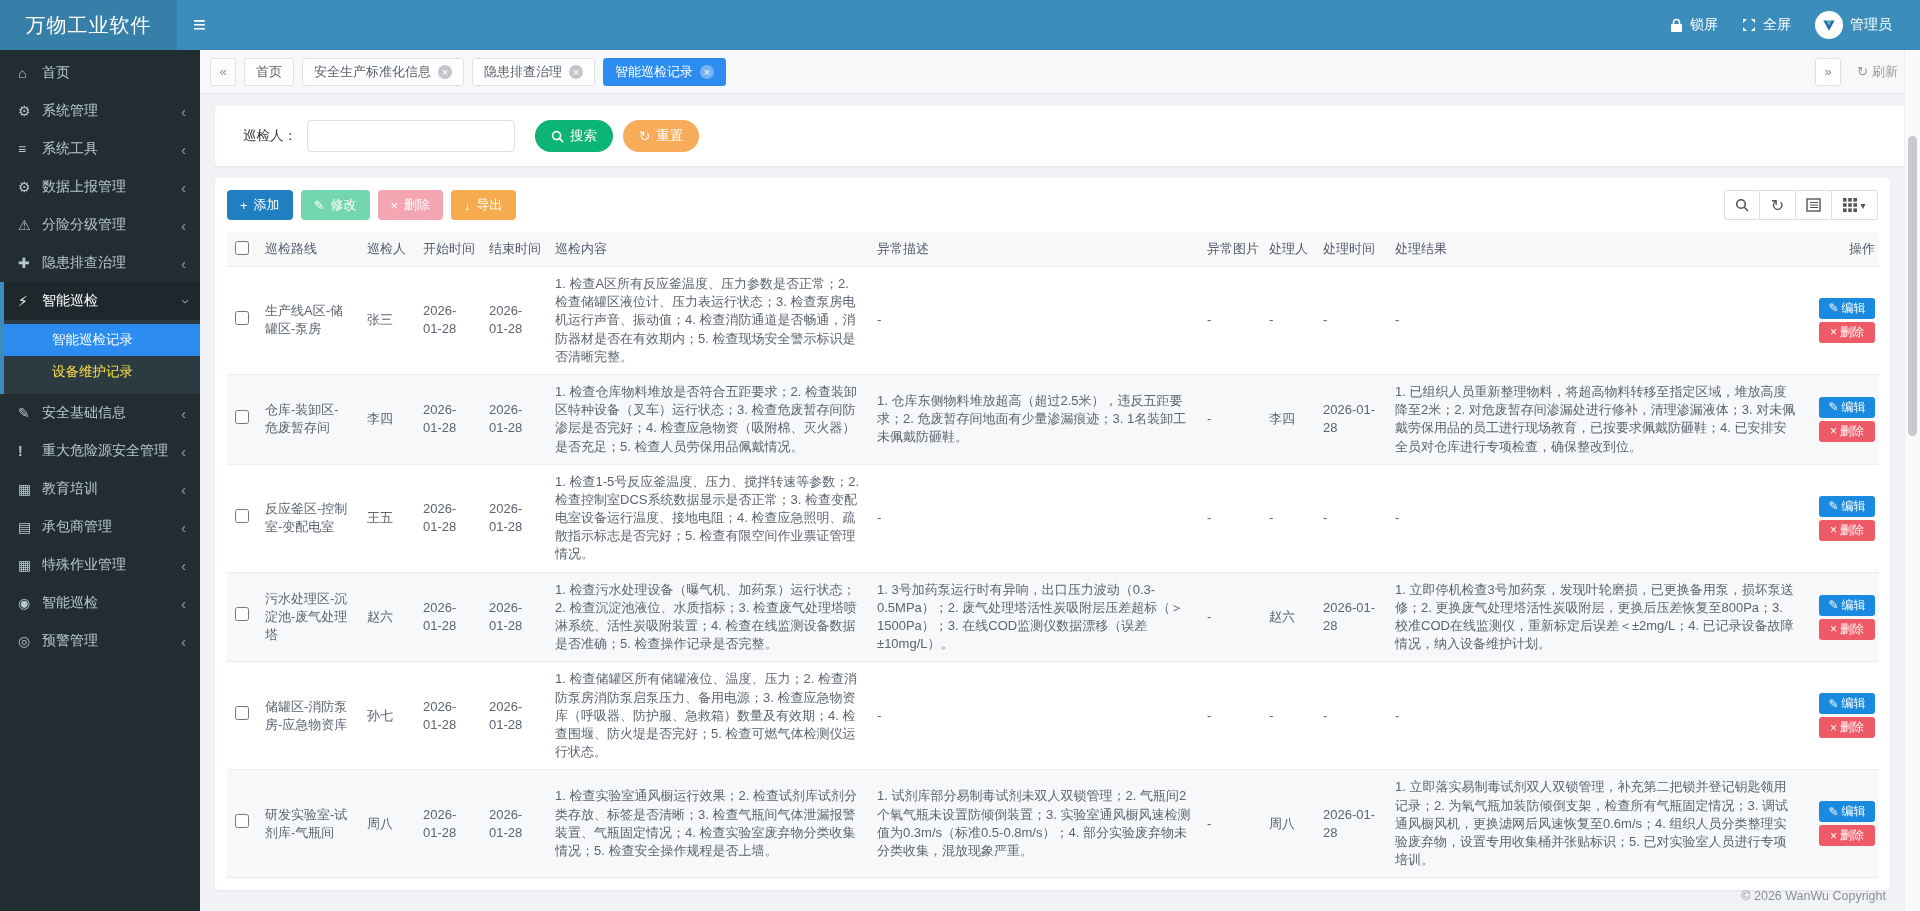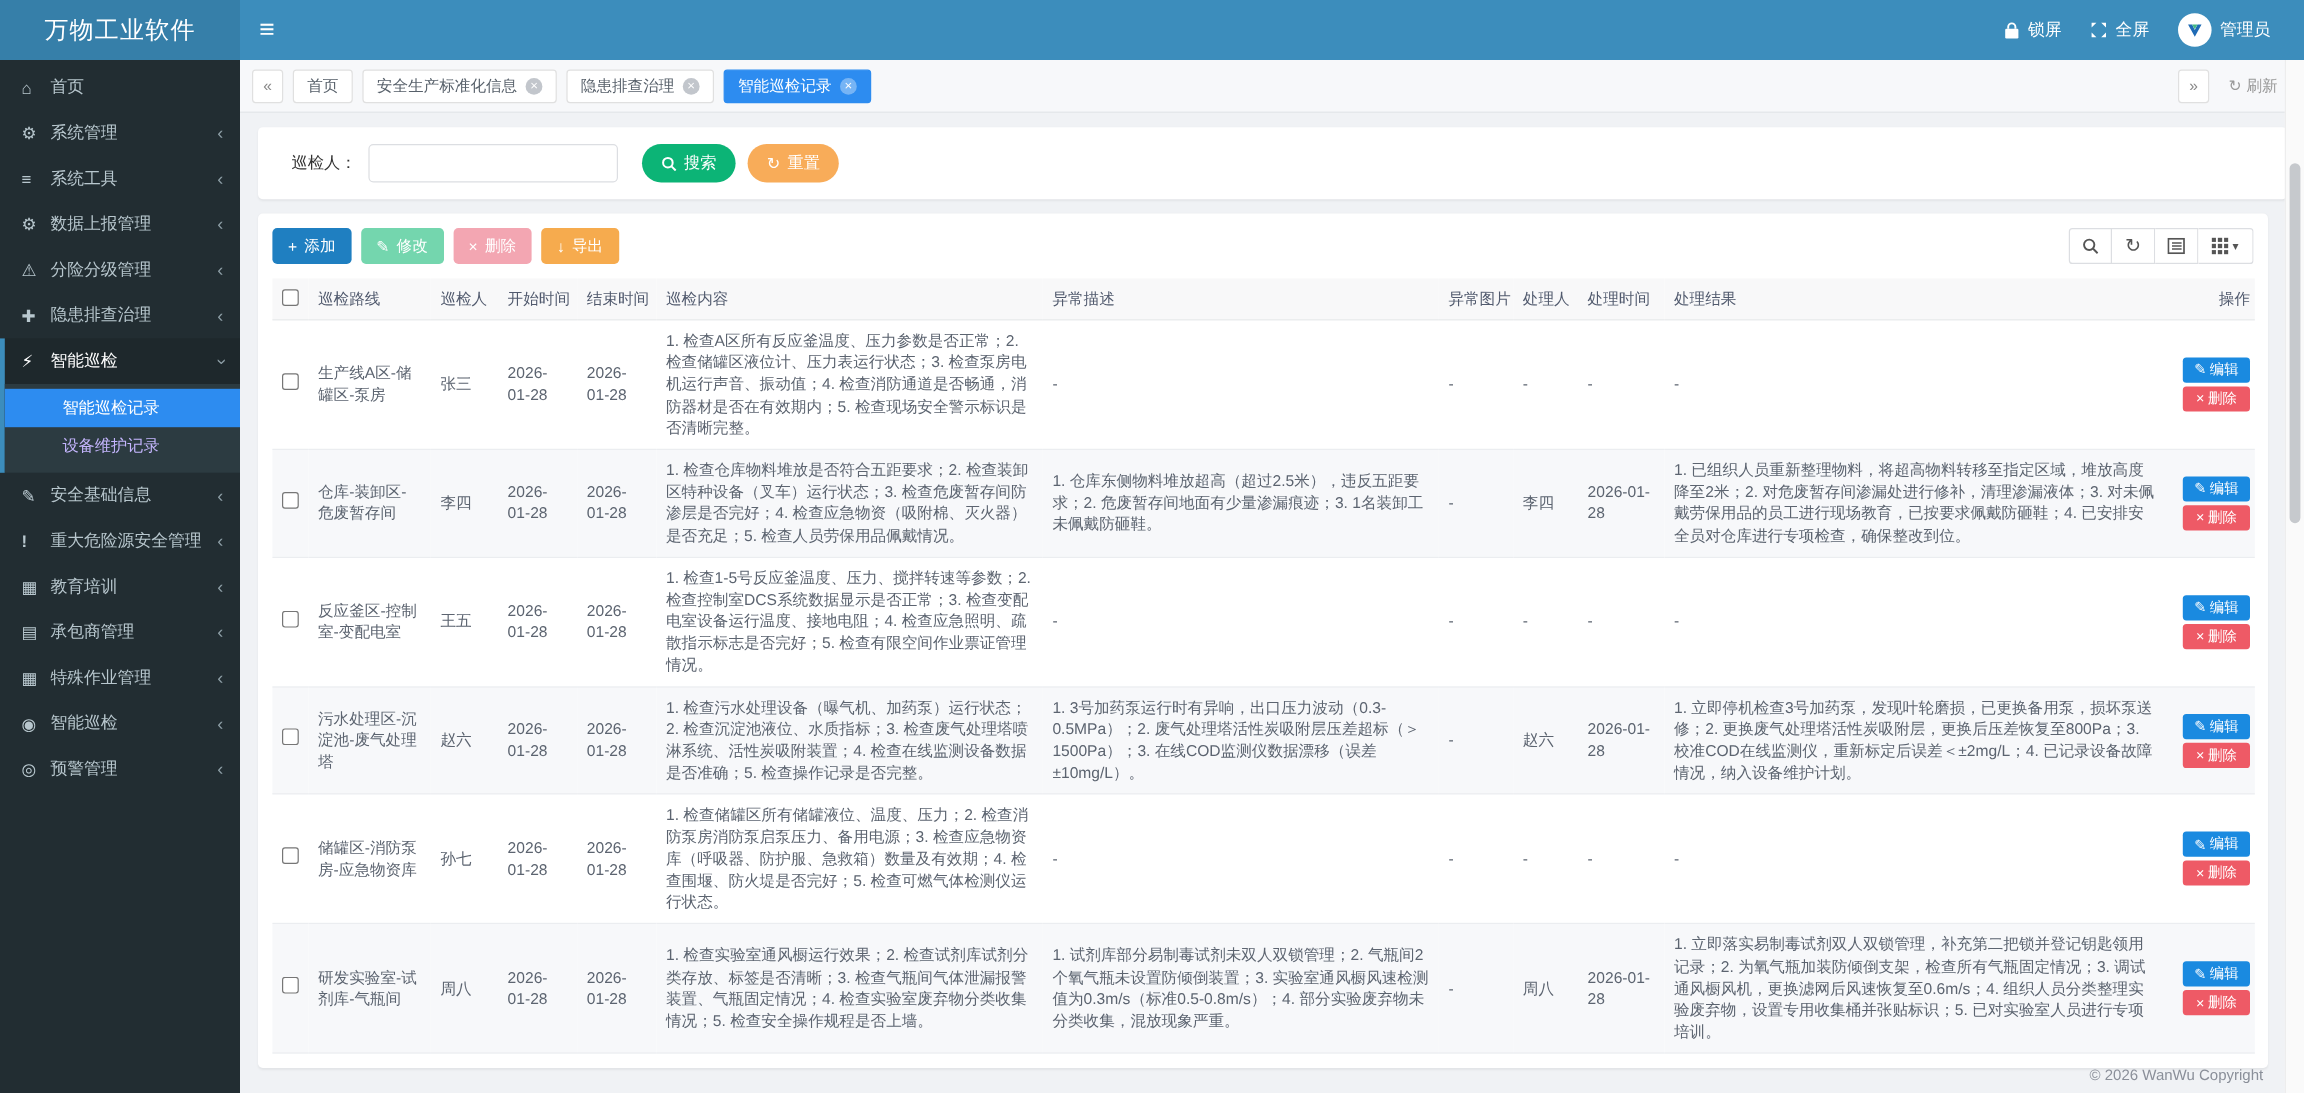--- a/index.html
+++ b/index.html
@@ -1,20 +1,20 @@
 <!DOCTYPE html>
 <html><head>
 <meta charset="utf-8">
 <style>
   * { margin:0; padding:0; box-sizing:border-box; }
   html,body { width:1920px; height:911px; overflow:hidden; font-family:"Liberation Sans","DejaVu Sans",sans-serif; background:#f0f2f5; }
 
   
   .navbar { position:absolute; left:0; top:0; right:0; height:50px; background:#3c8dbc; display:flex; z-index:30; }
-  .brand { width:200px; height:50px; background:#367fa9; color:#fff; font-size:20px; display:flex; align-items:center; justify-content:center; letter-spacing:1px; }
+  .brand { width:177px; height:50px; background:#367fa9; color:#fff; font-size:20px; display:flex; align-items:center; justify-content:center; letter-spacing:1px; }
   .nav-rest { flex:1; display:flex; align-items:center; color:#fff; }
   .hamburger { font-size:22px; padding:0 16px; height:50px; display:flex; align-items:center; cursor:pointer; }
   .nav-right { margin-left:auto; display:flex; align-items:center; gap:24px; padding-right:28px; font-size:14px; }
   .nav-item { display:flex; align-items:center; gap:7px; cursor:pointer; }
   .avatar { width:28px; height:28px; border-radius:50%; background:#fff; display:flex; align-items:center; justify-content:center; }
 
   
   .sidebar { position:absolute; left:0; top:50px; bottom:0; width:200px; background:#222d32; color:#b8c7ce; z-index:20; }
   .user-panel { display:flex; align-items:center; gap:12px; padding:14px 12px 16px 14px; }
   .user-avatar { width:46px; height:46px; border-radius:50%; background:#fff; display:flex; align-items:center; justify-content:center; flex:0 0 46px; }
@@ -25,21 +25,21 @@
   .menu { margin-top:4px; font-size:14px; }
   .menu-item { height:38px; display:flex; align-items:center; padding:0 14px 0 18px; cursor:pointer; }
   .mi-icon { width:24px; font-size:14px; color:#b8c7ce; }
   .mi-icon.circle { font-weight:bold; }
   .mi-label { flex:1; }
   .mi-arrow { color:#8fa0a8; font-size:15px; }
   .menu-group.active { border-left:4px solid #3c8dbc; background:#1e282c; }
   .menu-group.active .menu-item { padding-left:14px; color:#fff; }
   .menu-group.active .mi-icon { color:#fff; }
   .submenu { background:#2c3b41; padding:4px 0 6px 0; }
-  .submenu-item { height:32px; display:flex; align-items:center; padding-left:48px; font-size:13.5px; cursor:pointer; color:#c4b5fd; }
+  .submenu-item { height:32px; display:flex; align-items:center; padding-left:48px; font-size:13.5px; cursor:pointer; color:#fde047; }
   .submenu-item.active { background:#2d8cf0; color:#fff; }
   .mi-arrow.down { display:inline-block; transform:rotate(-90deg); }
 
   
   .main { position:absolute; left:200px; top:50px; right:0; bottom:0; background:#f0f2f5; }
   
   .tabbar { height:44px; background:#f7f8fa; border-bottom:1px solid #e2e4e8; display:flex; align-items:center; padding:0 22px 0 10px; gap:8px; }
   .tab-scroll { width:26px; height:28px; border:1px solid #e0e0e0; background:#fff; border-radius:3px; color:#888; display:flex; align-items:center; justify-content:center; font-size:13px; cursor:pointer; }
   .tab { height:28px; border:1px solid #e0e0e0; background:#fff; border-radius:3px; color:#57606a; display:flex; align-items:center; padding:0 11px; font-size:13px; gap:7px; cursor:pointer; }
   .tab.active { background:#2d8cf0; border-color:#2d8cf0; color:#fff; }

